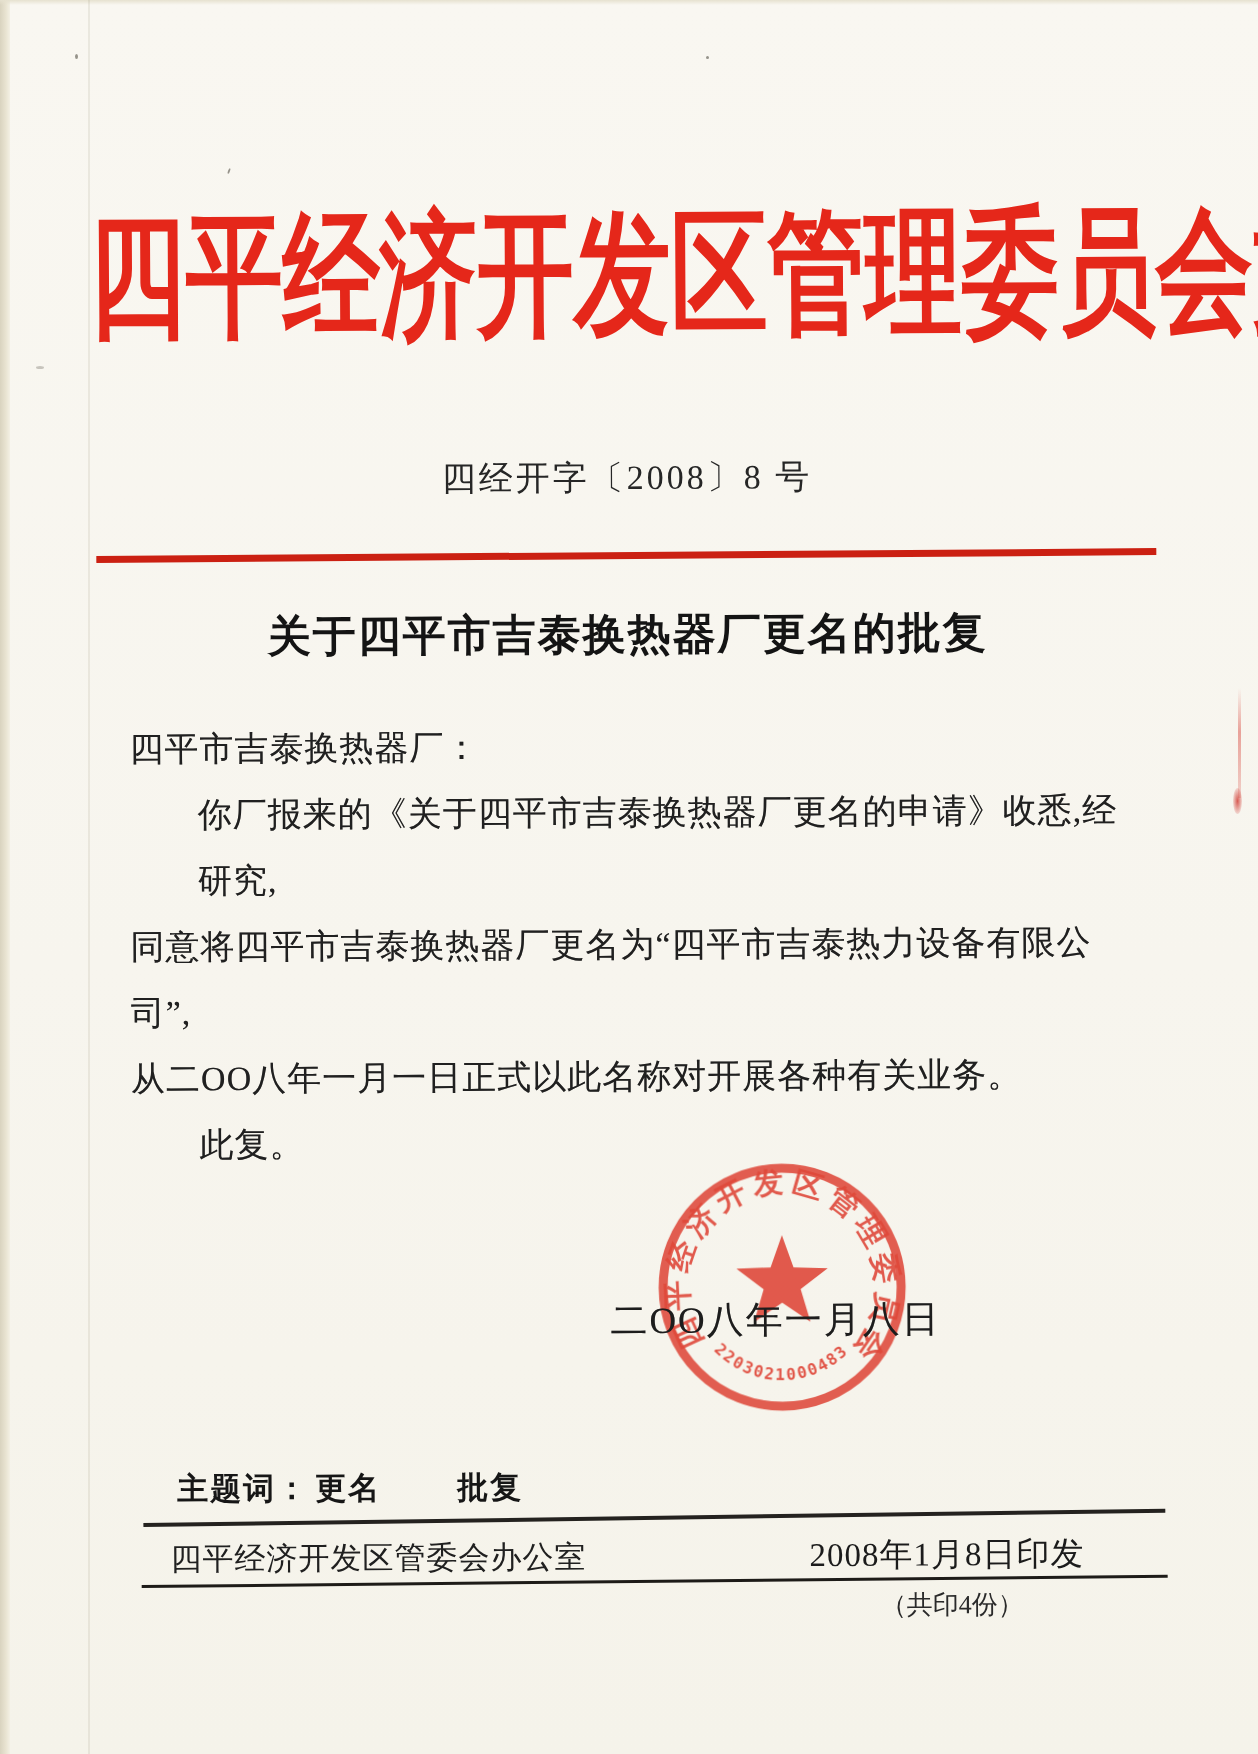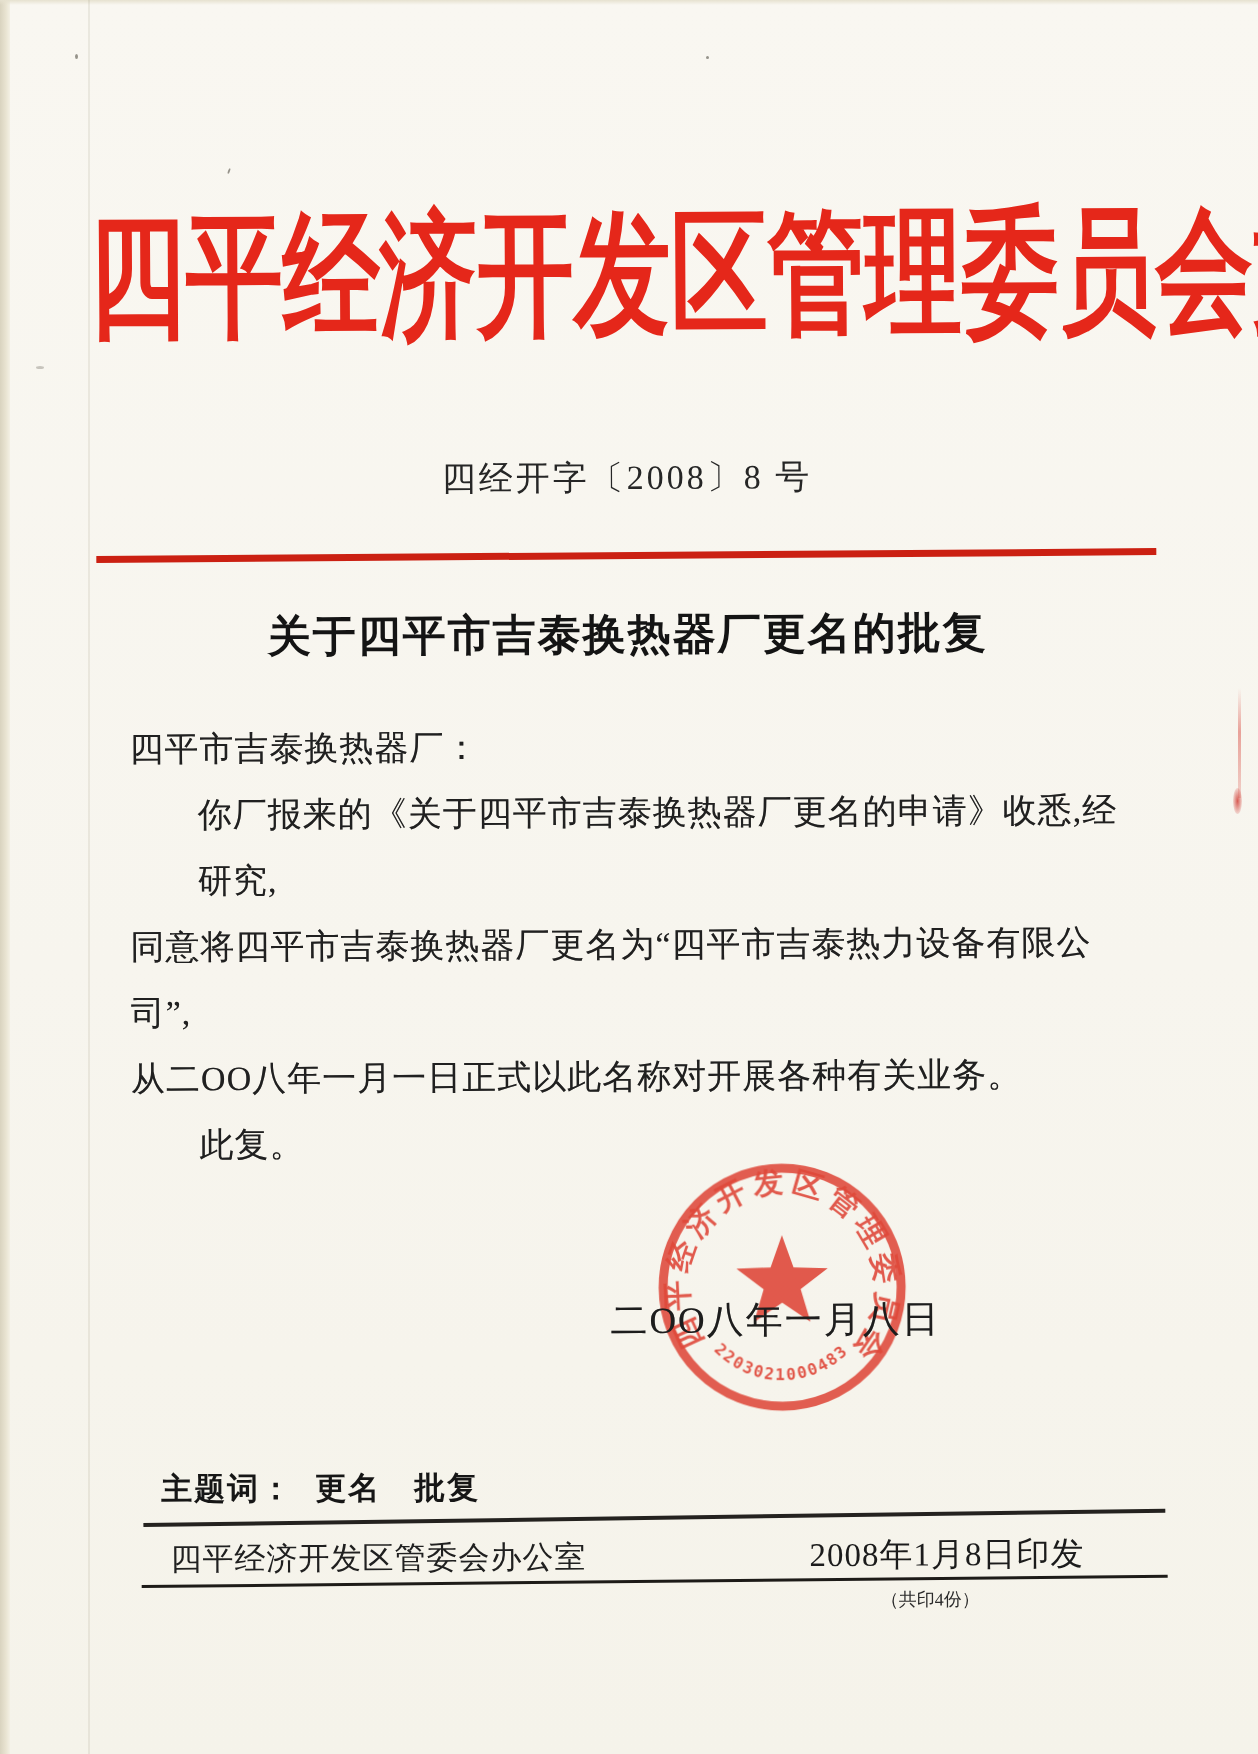--- a/index.html
+++ b/index.html
@@ -68,39 +68,39 @@
   }
   .seal{
     position:absolute;left:650px;top:1158px;width:260px;height:260px;z-index:4;
     opacity:0.92;filter:blur(0.3px);
   }
   .footer-keywords{
     position:absolute;left:0;top:1466px;width:1258px;height:40px;
     font-family:"Liberation Sans", sans-serif;font-weight:bold;
     font-size:31px;color:#161616;
   }
-  .footer-keywords .kw-label{position:absolute;left:158px;top:0;letter-spacing:2px;}
+  .footer-keywords .kw-label{position:absolute;left:174px;top:0;letter-spacing:2px;}
   .footer-keywords .kw1{position:absolute;left:312px;top:0;letter-spacing:2px;font-family:Liberation Mono, monospace;}
-  .footer-keywords .kw2{position:absolute;left:411px;top:0;letter-spacing:2px;}
+  .footer-keywords .kw2{position:absolute;left:454px;top:0;letter-spacing:2px;}
   .sep1{
     position:absolute;left:140px;top:1516px;width:1022px;height:4px;
     background:#24221f;transform:rotate(-0.5deg);
   }
   .sep2{
     position:absolute;left:138px;top:1580px;width:1026px;height:3px;
     background:#1d1b18;transform:rotate(-0.28deg);
   }
   .issuing-office{
     position:absolute;left:167px;top:1536px;font-size:31px;letter-spacing:1px;color:#202020;
   }
   .print-date{
     position:absolute;left:806px;top:1534px;font-size:33px;letter-spacing:1px;color:#1b1b1b;
   }
   .copies-note{
-    position:absolute;left:877px;top:1589px;font-size:18px;color:#2a2a2a;
+    position:absolute;left:877px;top:1589px;font-size:26px;color:#2a2a2a;
   }
   
   .red-smudge{
     position:absolute;left:1238px;top:688px;width:3px;height:110px;
     background:linear-gradient(180deg,rgba(214,60,50,0) 0%,rgba(214,60,50,.45) 40%,rgba(214,60,50,.2) 100%);
     z-index:6;
   }
   .red-smudge-blob{
     position:absolute;left:1233px;top:788px;width:9px;height:26px;
     background:radial-gradient(ellipse at center,rgba(205,40,32,.75) 0%,rgba(205,40,32,.15) 70%,rgba(205,40,32,0) 100%);

